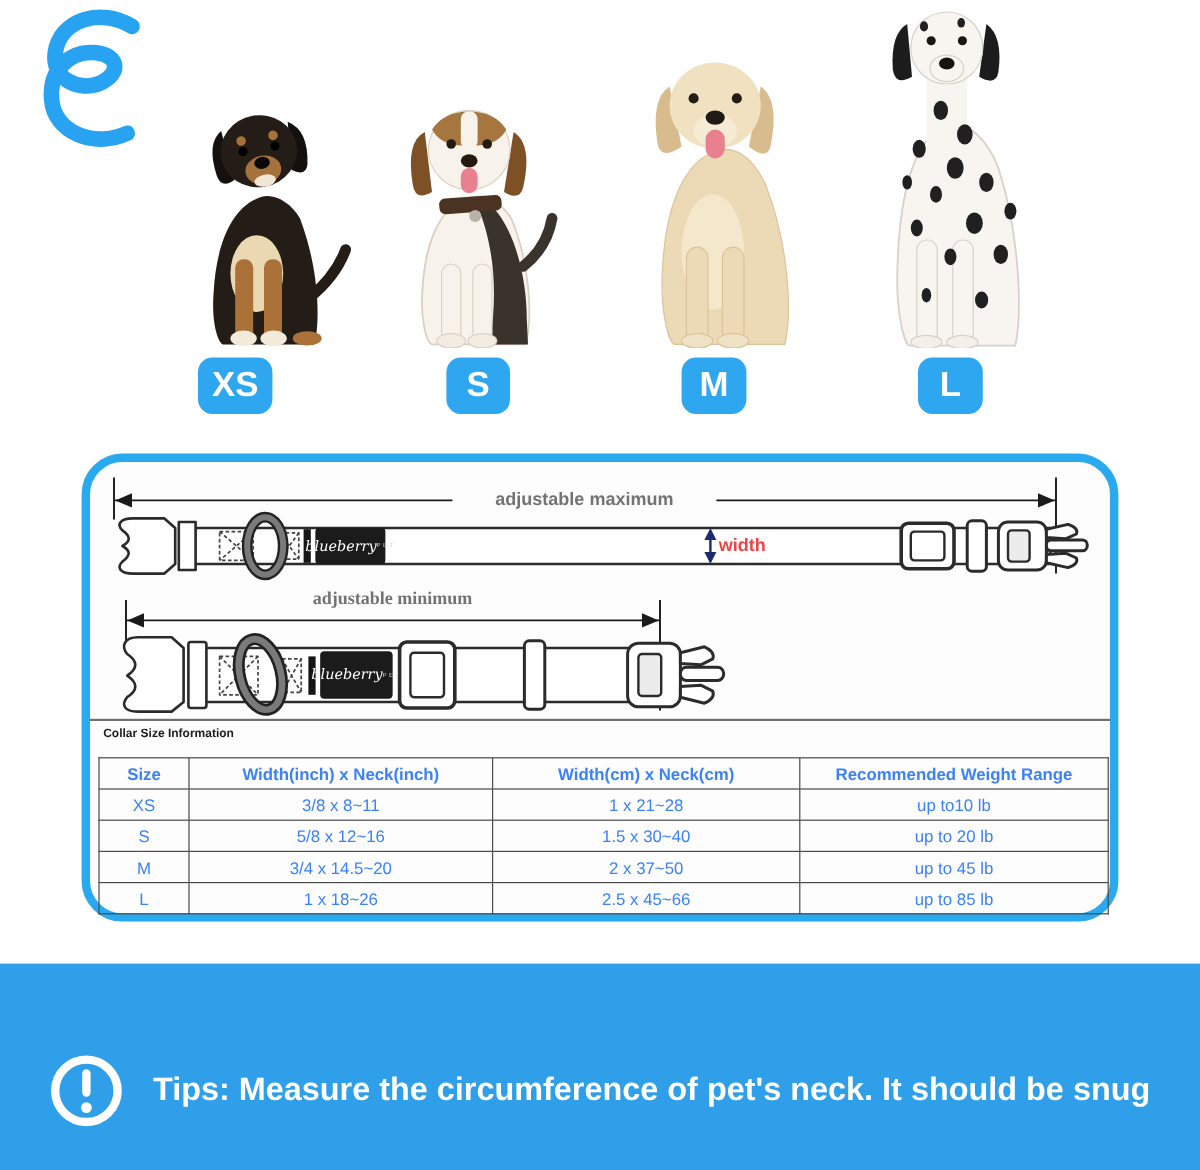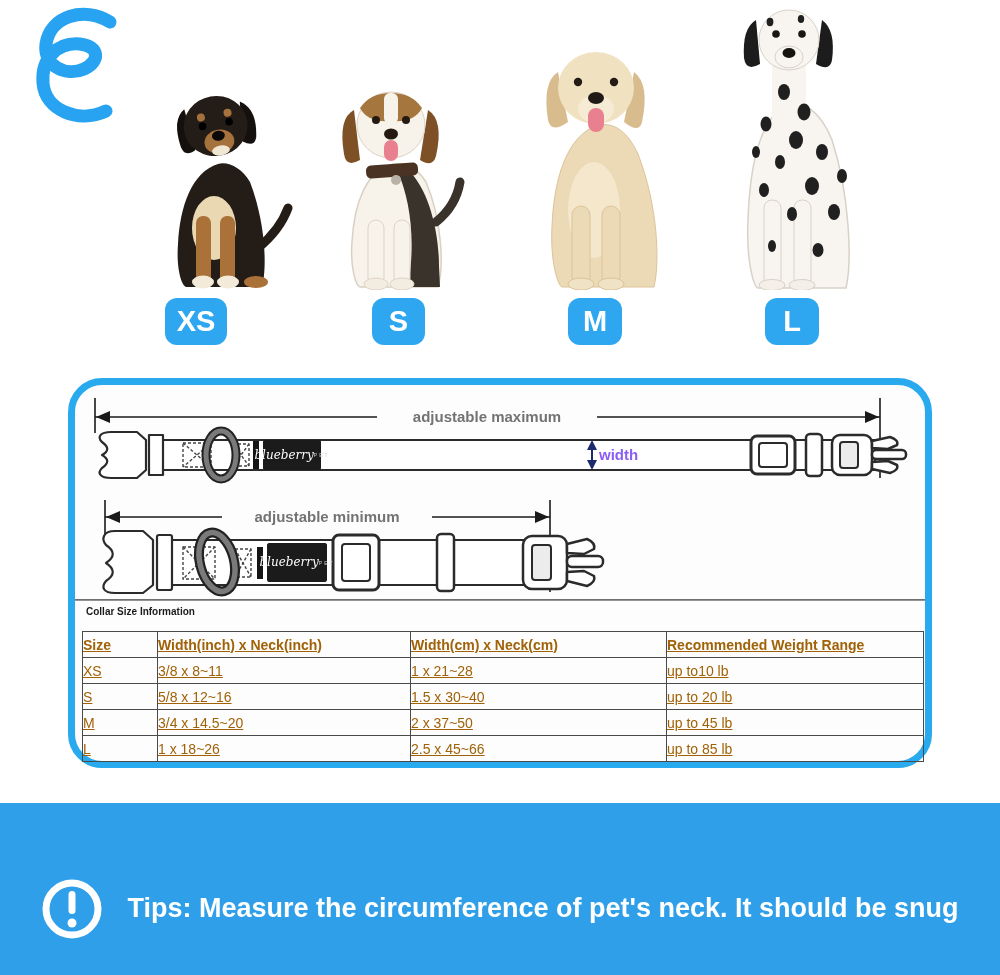--- a/index.html
+++ b/index.html
@@ -20,39 +20,39 @@
   
   .chart-box {
     position:absolute; left:68px; top:378px; width:864px; height:390px;
     border:7px solid #29a9ee; border-radius:34px; background:#fdfdfd;
   }
   .diagram-label {
     position:absolute; background:#fdfdfd; color:#737373;
     font-weight:bold; font-size:15px; text-align:center; line-height:22px; height:22px;
   }
   .width-label {
-    position:absolute; color:#8b5cf6; font-weight:600; font-size:15px; line-height:22px;
+    position:absolute; color:#ef4444; font-weight:600; font-size:15px; line-height:22px;
   }
   .brand-tag {
     position:absolute; background:#1b1b1b; border-radius:3px; color:#fff;
     display:flex; flex-direction:row; align-items:center; justify-content:center;
   }
   .brand-tag .script { font-family:"DejaVu Serif", serif; font-style:italic; font-size:12px; line-height:13px; }
   .brand-tag .sub { font-size:5px; letter-spacing:2px; color:#cfcfcf; line-height:6px; }
 
   .divider { position:absolute; left:0; top:214px; width:850px; border-top:1.5px solid #6f6f6f; }
   .table-title { position:absolute; left:11px; top:221px; font-size:10px; font-weight:bold; color:#1b1b1b; }
 
   table.size-table {
     position:absolute; left:7px; top:246px; width:841px;
     border-collapse:collapse; table-layout:fixed;
   }
   .size-table th, .size-table td {
-    border:1px solid #4a4a4a; text-align:left; color:#a16207;
-    font-size:14px; height:26px; padding:0; overflow:hidden; white-space:nowrap;text-decoration:underline;
+    border:1px solid #4a4a4a; text-align:center; color:#3b82f6;
+    font-size:14px; height:26px; padding:0; overflow:hidden; white-space:nowrap;
   }
   .size-table th { font-weight:bold; }
 
   
   .tips-banner {
     position:absolute; left:0; top:803px; width:1000px; height:211px;
     background:#2e9fe8; display:flex; align-items:center; justify-content:center; gap:24px;
   }
   .tips-text {
     color:#fff; font-weight:bold; font-size:27px; line-height:1.3;
@@ -244,21 +244,21 @@
           <rect x="492" y="171" width="36" height="11" rx="5"></rect>
           <path d="M492,196 L512,201 Q521,197 519,191 L509,186 L492,187 Z"></path>
           <rect x="457" y="160" width="19" height="35" rx="3" fill="#ececec" stroke-width="2"></rect>
         </g>
       </g>
 
       <line x1="0" y1="215" x2="850" y2="215" stroke="#6f6f6f" stroke-width="1.5"></line>
     </svg>
 
     <div class="diagram-label" style="left:302px; top:21px; width:220px;">adjustable maximum</div>
-    <div class="diagram-label" style="left:147px; top:121px; width:210px;">adjustable minimum</div>
+    <div class="diagram-label" style="left:147px; top:103px; width:210px;font-family:Liberation Serif, serif;">adjustable minimum</div>
     <div class="width-label" style="left:524px; top:59px;">width</div>
 
     <div class="brand-tag" style="left:188px; top:55px; width:58px; height:30px;">
       <span class="script">blueberry</span>
       <span class="sub">PET</span>
     </div>
     <div class="brand-tag" style="left:192px; top:158px; width:60px; height:39px;">
       <span class="script">blueberry</span>
       <span class="sub">PET</span>
     </div>

